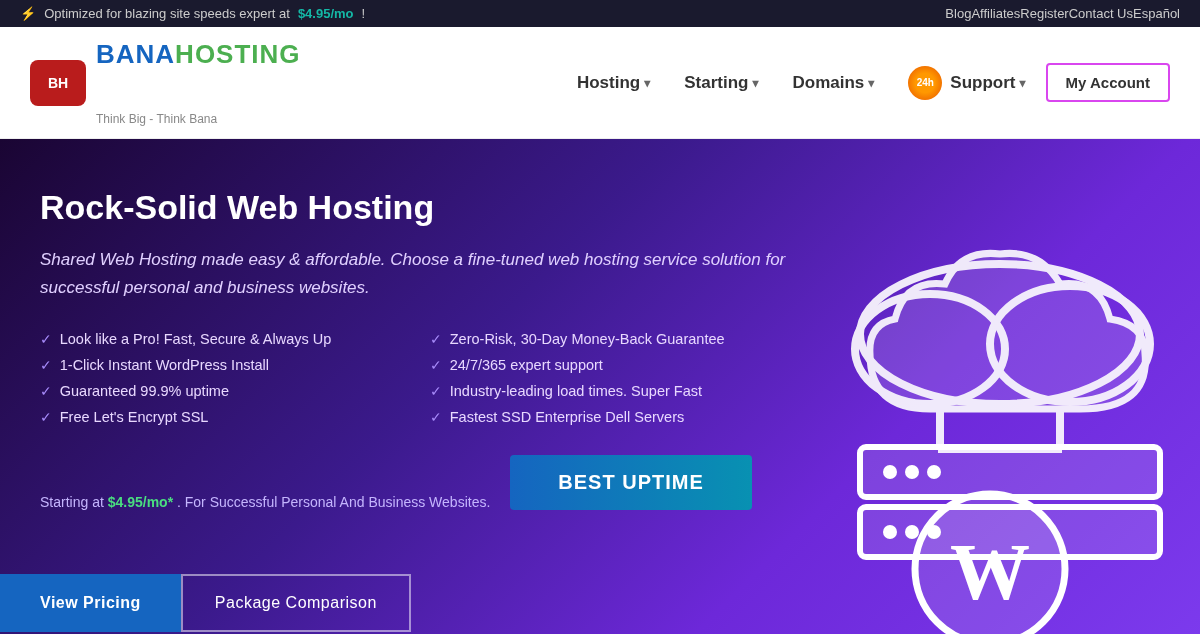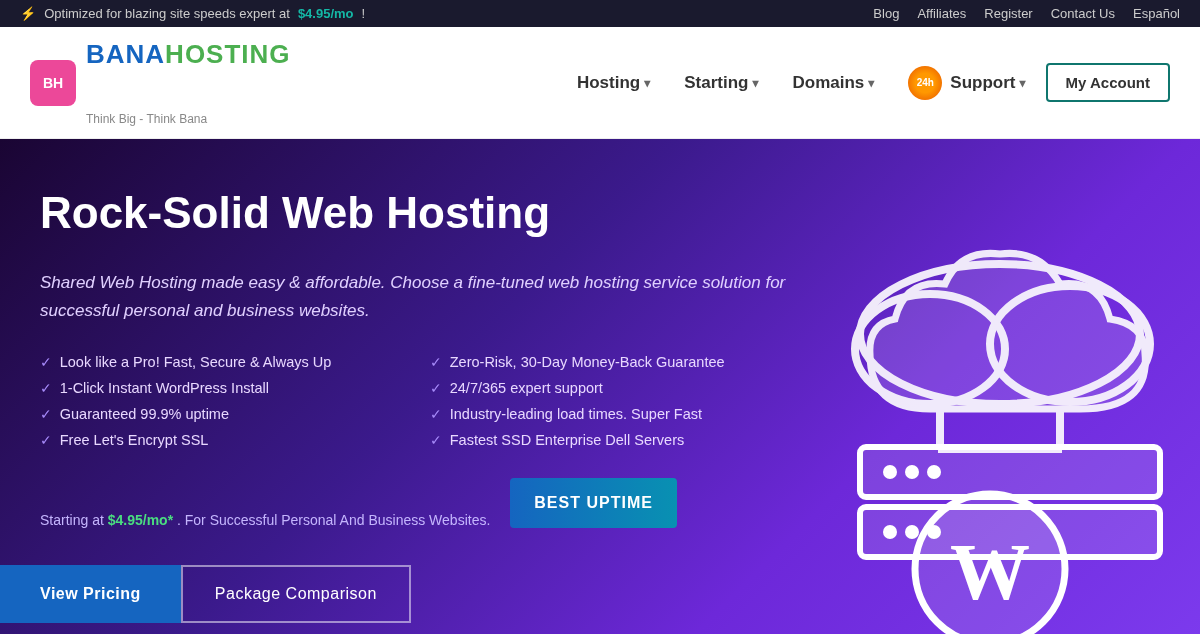--- a/index.html
+++ b/index.html
@@ -10,38 +10,38 @@
       background: #1a1a2e;
       color: #ccc;
       font-size: 13px;
       display: flex;
       justify-content: space-between;
       align-items: center;
       padding: 6px 20px;
     }
     .top-bar-left { display: flex; align-items: center; gap: 8px; }
     .top-bar-left .highlight { color: #14b8a6; font-weight: bold; }
-    .top-bar-right { display: flex; gap: 18px; }
+    .top-bar-right { display: flex; }
     .top-bar-right a {
       color: #ccc; text-decoration: none; font-size: 13px;
     }
 
     
     .header {
       background: #fff;
       display: flex;
       align-items: center;
       justify-content: space-between;
       padding: 12px 30px;
       border-bottom: 1px solid #eee;
     }
     .logo { display: flex; align-items: center; gap: 10px; }
     .logo-icon {
-      width: 46px; height: 46px;
-      background: #ec4899;
+      width: 56px; height: 46px;
+      background: #b91c1c;
       border-radius: 8px;
       display: flex; align-items: center; justify-content: center;
       color: #fff; font-weight: bold; font-size: 14px;
     }
     .logo-text { display: flex; flex-direction: column; }
     .logo-brand {
       font-size: 26px; font-weight: 900; letter-spacing: 1px;
       display: flex; gap: 0;
     }
     .logo-bana { color: #1565c0; }
@@ -59,77 +59,77 @@
 
     .support-icon {
       width: 34px; height: 34px;
       background: radial-gradient(circle, #ff9800 40%, #e65100 100%);
       border-radius: 50%;
       display: inline-flex; align-items: center; justify-content: center;
       color: #fff; font-size: 10px; font-weight: bold;
       margin-right: 4px;
     }
     .my-account-btn {
-      border: 2px solid #0f766e;
+      border: 2px solid #d946ef;
       color: #333; background: #fff;
       padding: 9px 18px; border-radius: 4px;
       font-size: 15px; font-weight: 600;
       cursor: pointer; white-space: nowrap;
     }
 
     
     .hero {
       background: linear-gradient(135deg, #1a0533 0%, #3b1a8c 40%, #6d28d9 70%, #7c3aed 100%);
       min-height: 500px;
       padding: 50px 40px 80px 40px;
       position: relative;
       overflow: hidden;
       display: flex;
       align-items: flex-start;
     }
     .hero-content { flex: 1; max-width: 750px; color: #fff; z-index: 2; }
     .hero h1 {
-      font-size: 44px; font-weight: 900; margin-bottom: 32px;
+      font-size: 34px; font-weight: 900; margin-bottom: 20px;
       line-height: 1.1;
     }
     .hero-subtitle {
       font-size: 17px; line-height: 1.6; margin-bottom: 30px; color: #e0d0ff; font-style: italic;
     }
     .features-grid {
       display: grid; grid-template-columns: 1fr 1fr;
       gap: 10px 30px; margin-bottom: 30px;
     }
     .feature-item {
       display: flex; align-items: center; gap: 8px;
       font-size: 14.5px; color: #e8d8ff;
     }
     .check { color: #a78bfa; font-size: 14px; }
     .hero-cta-row {
       display: flex; align-items: flex-end; gap: 20px; margin-top: 20px;
     }
     .best-uptime-btn {
       background: linear-gradient(90deg, #1565c0, #0891b2);
       color: #fff; border: none;
-      padding: 16px 24px;
-      font-size: 16px; font-weight: 900;
+      padding: 16px 48px;
+      font-size: 20px; font-weight: 900;
       letter-spacing: 1px; cursor: pointer;
       border-radius: 4px;
     }
 
     
     .hero-illustration {
       position: absolute; right: -10px; bottom: 0;
       width: 420px; height: 460px;
       z-index: 1;
     }
 
     
     .bottom-cta {
       position: absolute;
-      bottom: 16px; left: 0;
+      bottom: 7px; left: 0;
       width: 100%;
       display: flex; gap: 0;
       z-index: 3;
     }
     .cta-btn-view {
       background: #1565c0;
       color: #fff; border: none;
       padding: 18px 40px;
       font-size: 16px; font-weight: 700;
       cursor: pointer; letter-spacing: 0.5px;

